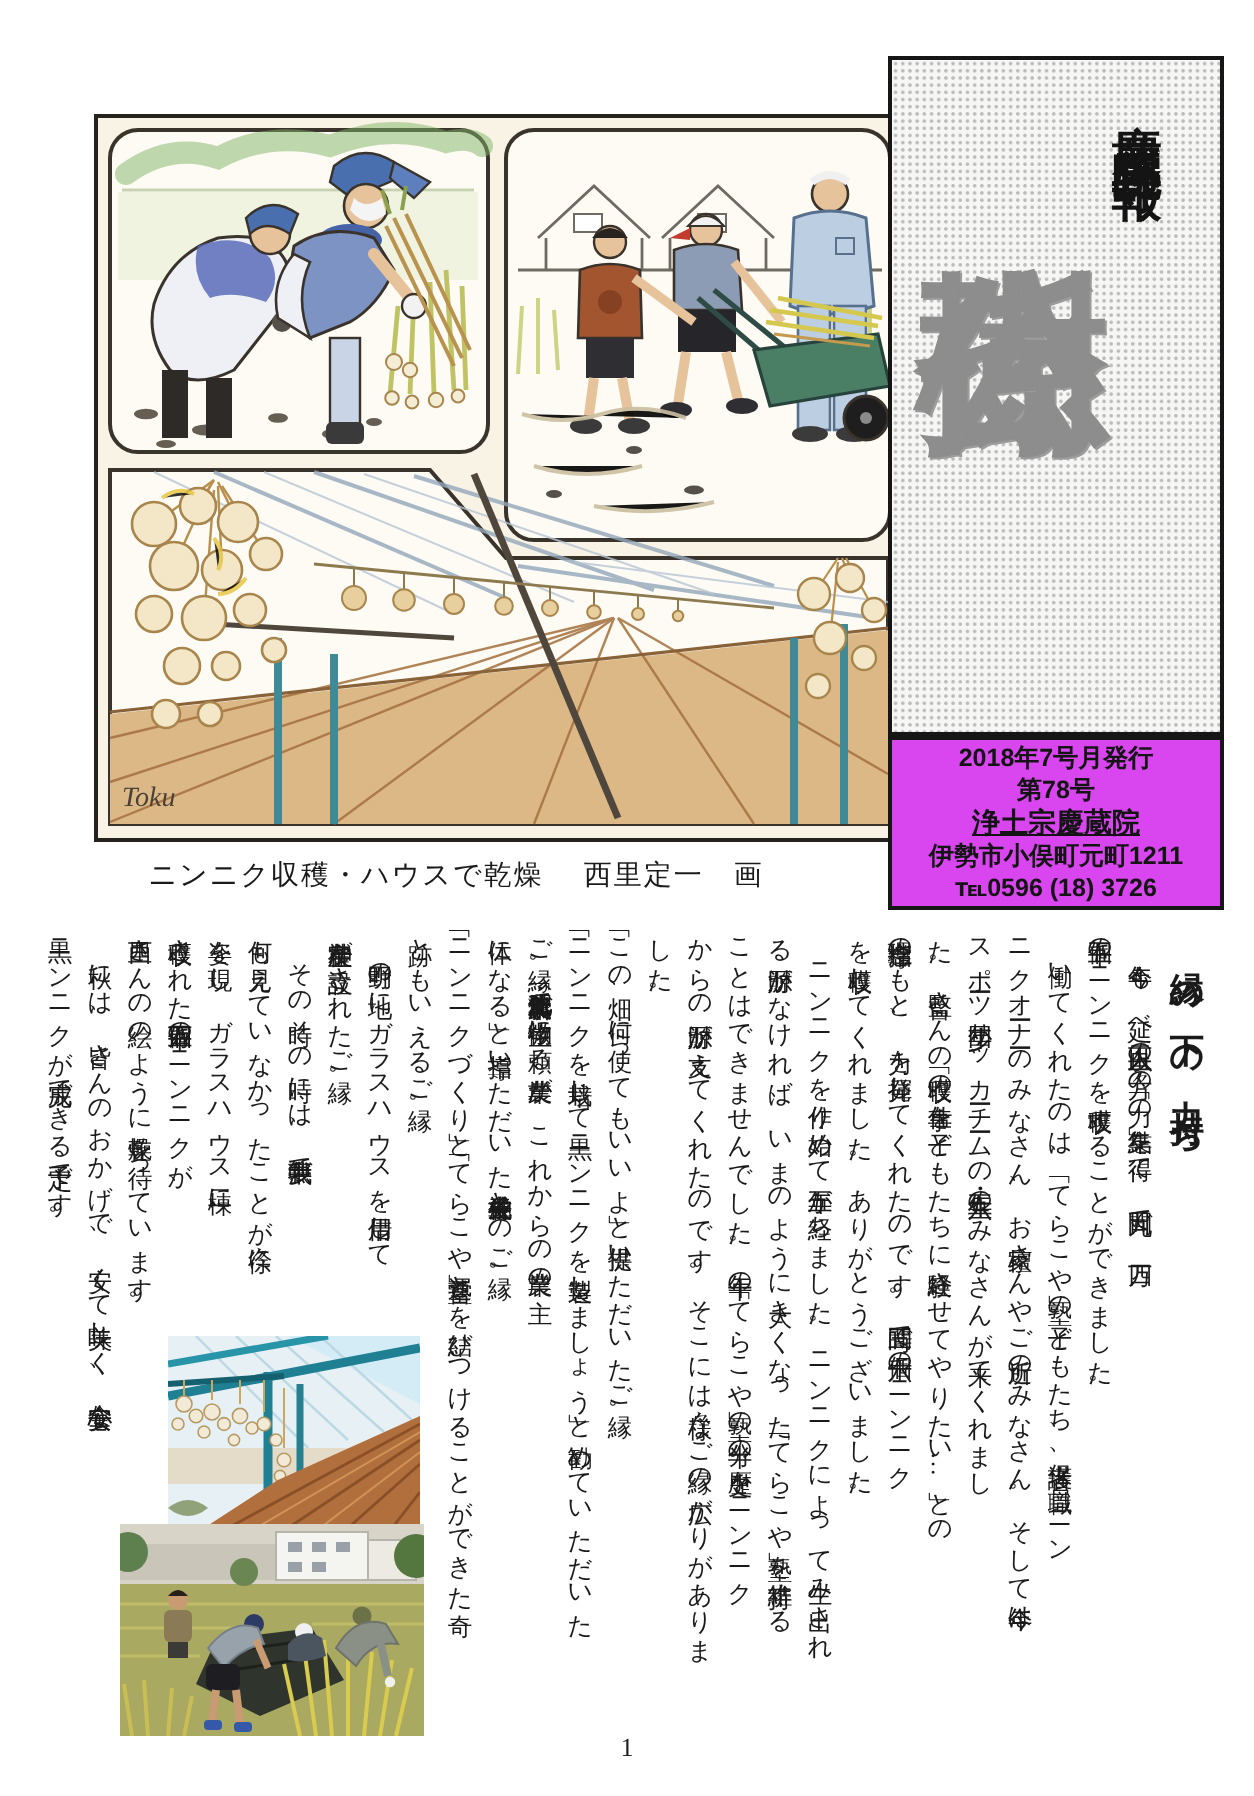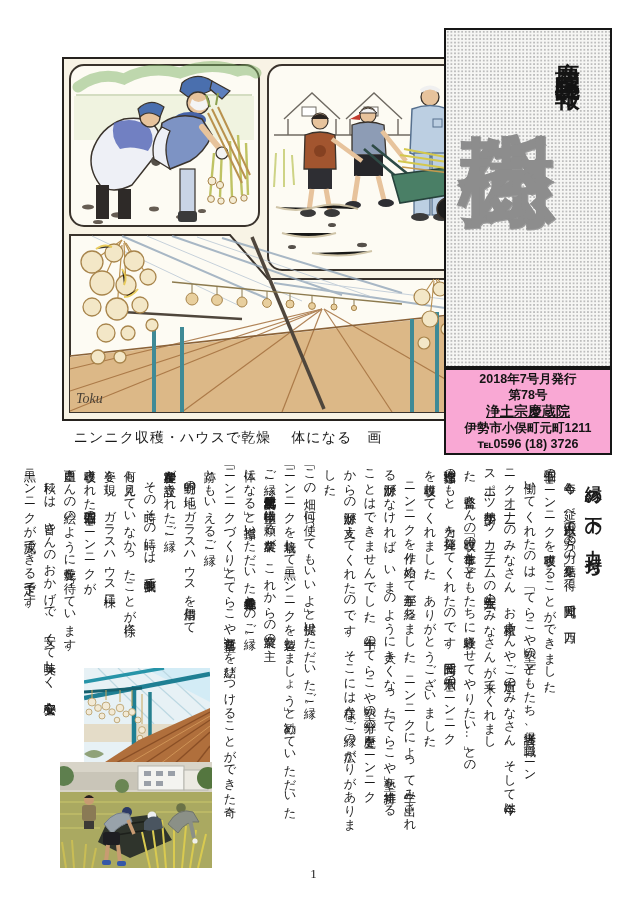--- a/index.html
+++ b/index.html
@@ -4,21 +4,21 @@
 <style>
   html,body{margin:0;padding:0;background:#e9e9e9;}
   .page{
     position:relative;width:627px;height:898px;background:#ffffff;
     margin:0 auto;overflow:hidden;
     font-family:"Liberation Serif","DejaVu Serif",serif;color:#1a1a1a;
   }
   .sans{font-family:"Liberation Sans","DejaVu Sans",sans-serif;}
 
   
-  .illustration-frame{position:absolute;left:42px;top:57px;width:406px;height:364px;padding-left:20px;}
+  .illustration-frame{position:absolute;left:27px;top:57px;width:406px;height:364px;padding-left:20px;}
   .illustration-frame svg{display:block;width:100%;height:100%;}
 
   .caption-row{
     position:absolute;left:25px;top:429px;width:406px;
     display:flex;justify-content:center;align-items:center;gap:20px;
     font-size:14px;letter-spacing:1px;font-weight:500;
   }
 
   
   .masthead{
@@ -34,21 +34,21 @@
     font-size:25px;letter-spacing:6px;font-weight:600;color:#141414;
   }
   .calligraphy{
     position:absolute;top:26px;left:12px;
     writing-mode:vertical-rl;text-orientation:upright;
     font-size:96px;line-height:1.02;font-weight:700;color:#8d8d8d;
     text-shadow:1px 1px 0 #9c9c9c;
   }
   .issue-box{
     position:absolute;left:444px;top:368px;width:168px;height:87px;
-    box-sizing:border-box;border:2px solid #161616;background:#f9a8d4;
+    box-sizing:border-box;border:2px solid #161616;background:#d946ef;
     display:flex;flex-direction:column;justify-content:center;align-items:center;
     font-size:12.5px;font-weight:600;line-height:16.2px;color:#141414;
   }
   .issue-box .big{font-size:14px;text-decoration:underline;}
 
   
   .article{
     position:absolute;top:461px;right:13px;height:426px;
     writing-mode:vertical-rl;
   }
@@ -316,21 +316,21 @@
             <circle cx="385" cy="272" r="6"></circle>
             <circle cx="362" cy="286" r="6"></circle>
         </g>
         <text x="14" y="346" font-size="14" font-style="italic" fill="#4a4136">Toku</text>
       </g>
     </svg>
   </div>
 
   <div class="caption-row sans">
     <span>ニンニク収穫・ハウスで乾燥</span>
-    <span>体になる　画</span>
+    <span>西里定一　画</span>
   </div>
 
   <div class="masthead">
     <div class="newsletter-name">慶蔵院寺報</div>
     <div class="calligraphy">公孫樹</div>
   </div>
 
   <div class="issue-box sans">
     <div>2018年7号月発行</div>
     <div>第78号</div>

